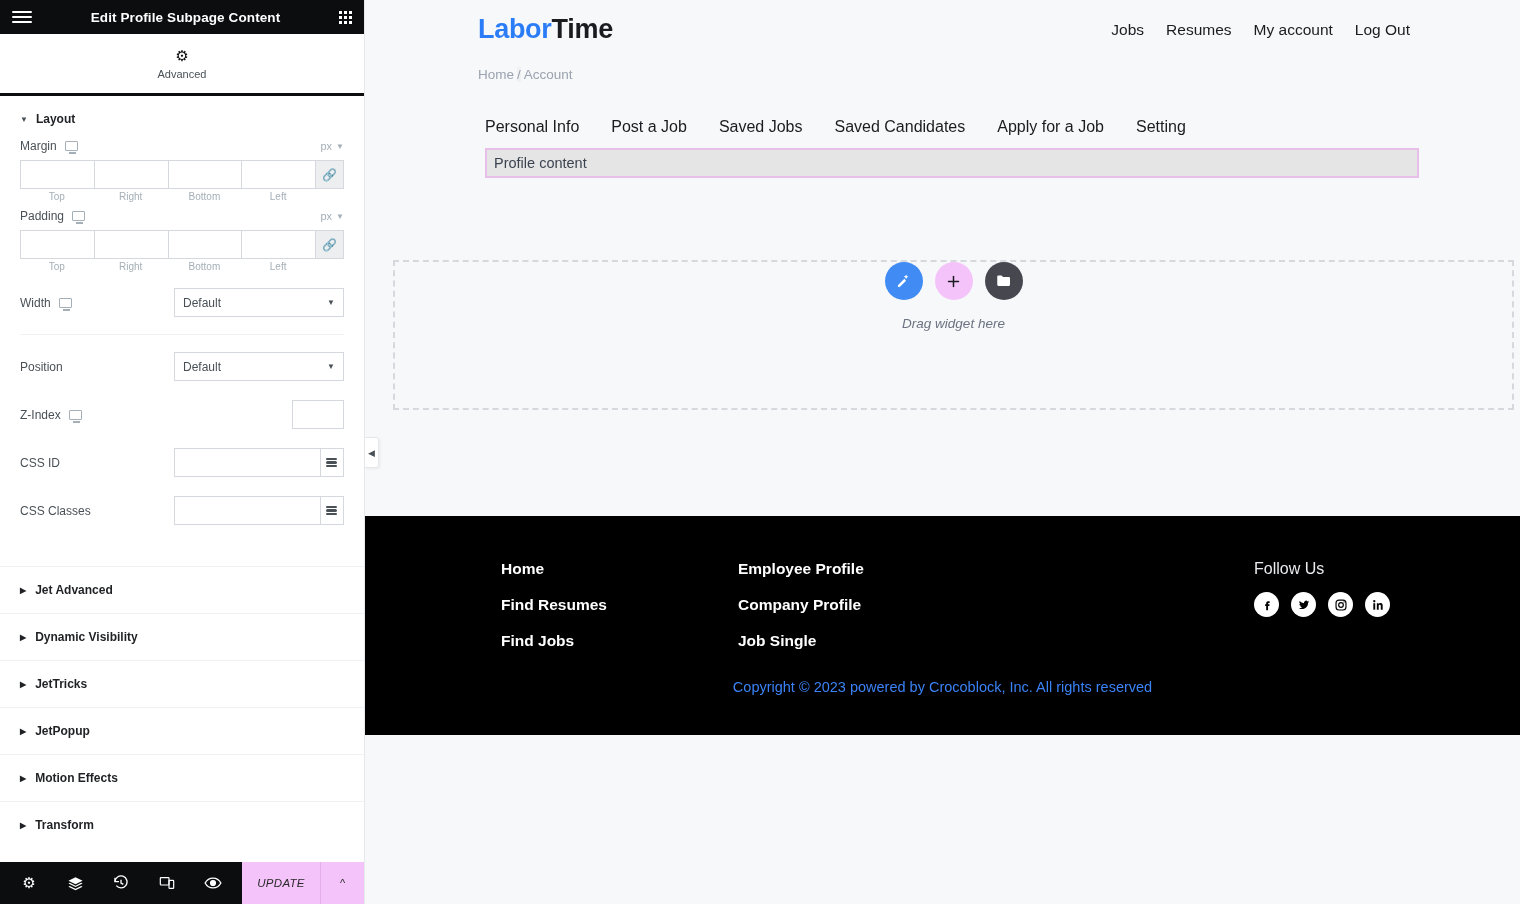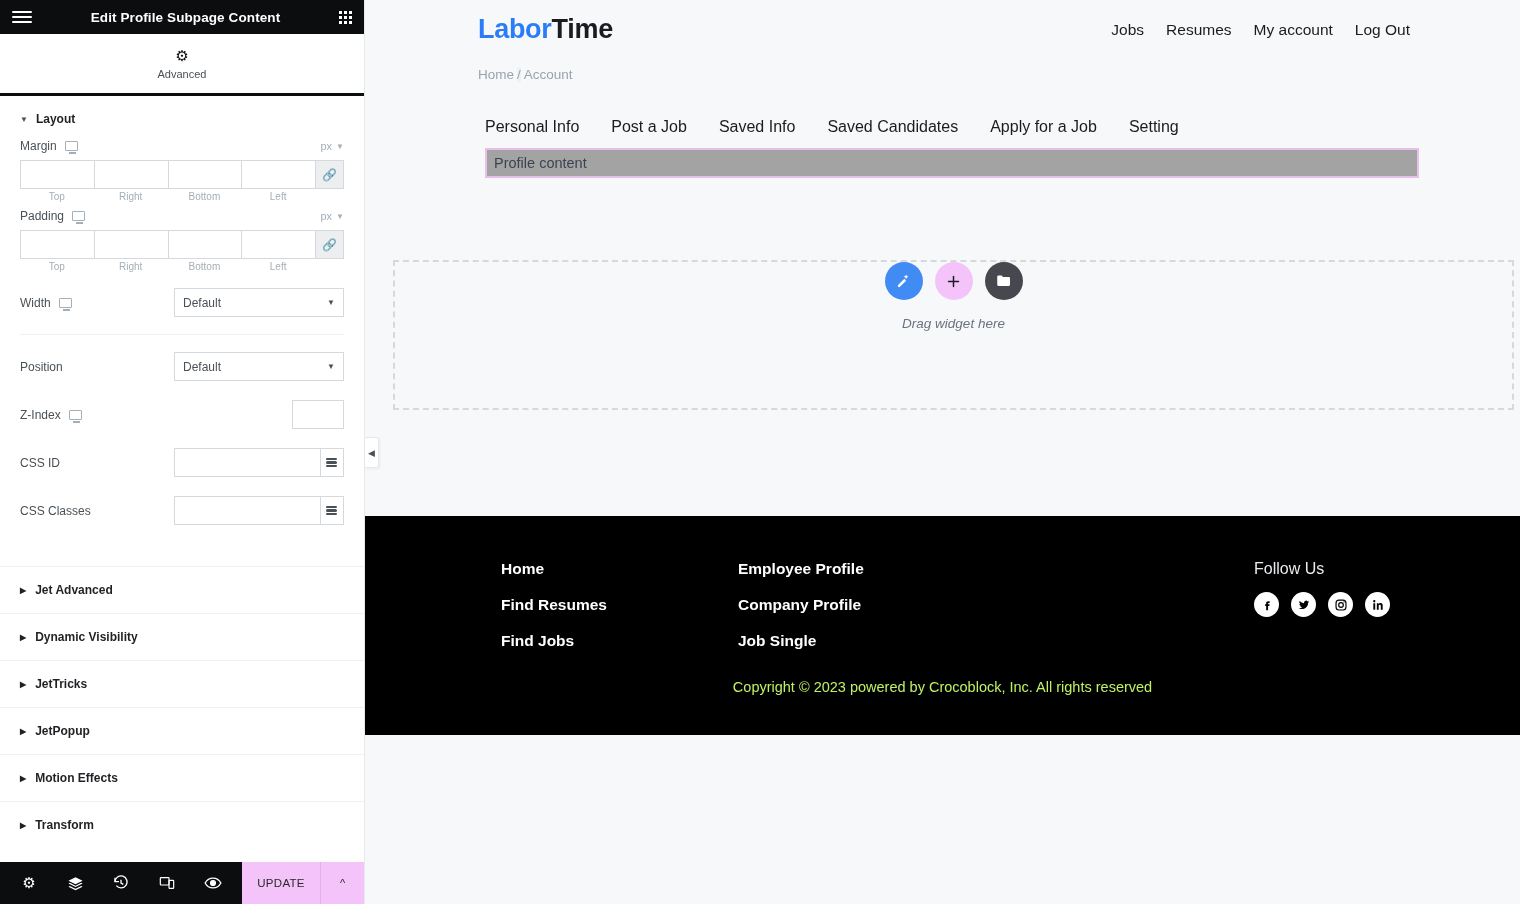--- a/index.html
+++ b/index.html
@@ -104,21 +104,21 @@
   .collapsed-section .caret{ font-size:8px; color:#1f2124; }
 
   .panel-footer{
     height:42px; background:#0c0d0e; display:flex; align-items:stretch; flex:0 0 42px;
   }
   .foot-icons{ display:flex; flex:1 1 auto; align-items:center; justify-content:space-around; padding:0 6px;}
   .foot-ic{ color:#fff; font-size:15px; cursor:pointer; display:flex; align-items:center; justify-content:center;
     width:30px; height:30px; }
   .update-btn{
     flex:0 0 78px; background:#f4c3f9; color:#2a2a2a; font-size:11.5px; font-weight:400;
-    display:flex; align-items:center; justify-content:center; cursor:pointer; letter-spacing:.3px;
+    display:flex; align-items:center; justify-content:center; cursor:pointer; letter-spacing:.3px;font-style:italic;
   }
   .update-caret{
     flex:0 0 44px; background:#f4c3f9; color:#2a2a2a; display:flex; align-items:center;
     justify-content:center; cursor:pointer; border-left:1px solid #e3aee9; font-size:11px;
   }
   .collapse-tab{
     position:absolute; left:365px; top:437px; width:14px; height:31px;
     background:#fff; border:1px solid #e6e9ec; border-left:none;
     border-radius:0 3px 3px 0; display:flex; align-items:center; justify-content:center;
     font-size:9px; color:#495157; cursor:pointer; z-index:21;
@@ -138,21 +138,21 @@
   .main-nav{ margin-left:auto; display:flex; gap:22px; }
   .main-nav a{ font-size:15.5px; color:#1a1c20; text-decoration:none; font-weight:500; }
 
   .breadcrumb{ padding:22px 0 0 113px; font-size:13.5px; color:#9aa3af; }
   .breadcrumb .sep{ margin:0 3px; }
 
   .acct-tabs{ padding:36px 0 0 120px; display:flex; gap:32px; }
   .acct-tabs a{ font-size:16px; color:#1a1c20; text-decoration:none; }
 
   .profile-box{
-    margin:12px 101px 0 120px; border:2px solid #e8bfe9; background:#a3a3a3;
+    margin:12px 101px 0 120px; border:2px solid #e8bfe9; background:#e5e5e5;
     padding:5px 7px; font-size:14.5px; color:#3b4350;
   }
 
   .drop-zone{
     margin:82px 6px 0 28px; height:150px; border:2px dashed #d5d8dc;
     display:flex; flex-direction:column; align-items:center; justify-content:flex-start; gap:16px;
   }
   .dz-btns{ display:flex; gap:12px; align-items:center; }
   .dz-btn{ width:38px; height:38px; border-radius:50%; display:flex; align-items:center;
     justify-content:center; cursor:pointer; }
@@ -168,21 +168,21 @@
   .footer-cols{ display:flex; padding:44px 0 0 136px; }
   .fcol{ display:flex; flex-direction:column; gap:18px; }
   .fcol.c1{ width:237px; }
   .fcol.c2{ width:420px; }
   .fcol a{ color:#fff; text-decoration:none; font-size:15.5px; font-weight:700; }
   .follow-block{ margin-left:auto; padding-right:130px; }
   .follow-title{ font-size:16px; font-weight:400; color:#e8eaed; margin-bottom:14px;}
   .socials{ display:flex; gap:12px; }
   .soc{ width:25px; height:25px; border-radius:50%; background:#fff; display:flex;
     align-items:center; justify-content:center; cursor:pointer; }
-  .copyright{ text-align:center; font-size:14.5px; color:#bef264; padding-top:29px; }
+  .copyright{ text-align:center; font-size:14.5px; color:#3b82f6; padding-top:29px; }
 </style>
 </head>
 <body>
 
 <div id="editor-panel">
 
   <div class="panel-header">
     <div class="hamburger">
         <i></i>
         <i></i>
@@ -408,21 +408,21 @@
     </div>
   </div>
 
   <div class="breadcrumb">
     <span>Home</span><span class="sep">/</span><span>Account</span>
   </div>
 
   <div class="acct-tabs">
     <a href="#">Personal Info</a>
     <a href="#">Post a Job</a>
-    <a href="#">Saved Info</a>
+    <a href="#">Saved Jobs</a>
     <a href="#">Saved Candidates</a>
     <a href="#">Apply for a Job</a>
     <a href="#">Setting</a>
   </div>
 
   <div class="profile-box">Profile content</div>
 
   <div class="drop-zone">
     <div class="dz-btns">
       <div class="dz-btn dz-ai">

